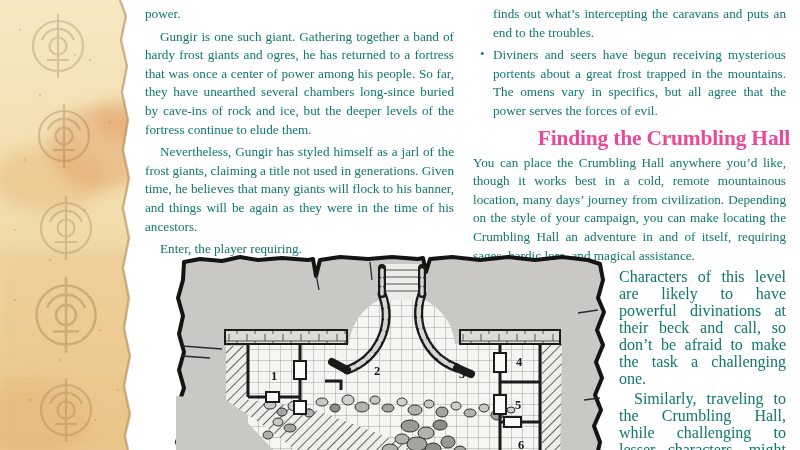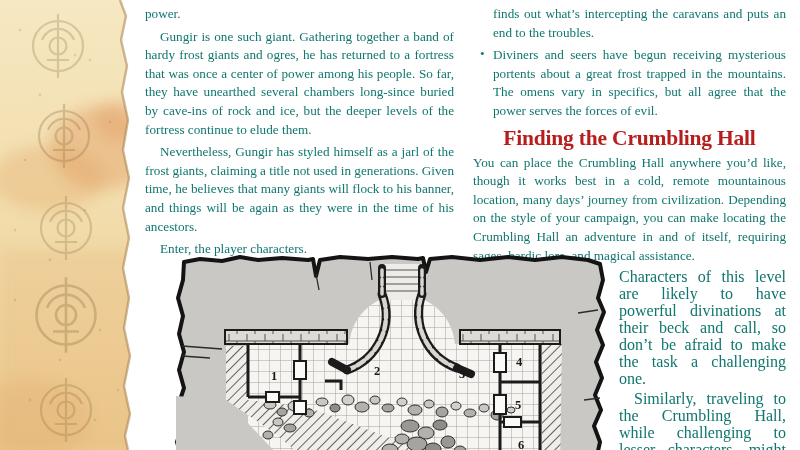--- a/index.html
+++ b/index.html
@@ -14,22 +14,22 @@
   .col p {
     margin:4px; text-align:justify; font-size:13.2px; line-height:18.6px;
     color:#0f766e;
   }
   .indent { text-indent:15px; }
   .bullet-cont { padding-left:20px;font-family:Liberation Serif, serif; }
   .bullet-item { position:relative; padding-left:20px; }
   .bullet-item .marker { position:absolute; left:7px; top:-1px; text-indent:0; }
   .section-heading {
     margin:5px 0 2px 0; font-family:"Liberation Serif", serif;
-    font-weight:700; font-size:21.5px; line-height:24px; color:#b91c1c;
-    letter-spacing:-0.2px; text-align:center;
+    font-weight:700; font-size:21.5px; line-height:24px; color:#ec4899;
+    letter-spacing:-0.2px; text-align:right;
   }
   .wrap-col { margin-left:146px; width:175px; }
   .wrap-col p { font-size:16px; line-height:16.9px; }
   
   .sidebar { position:absolute; left:0; top:0; width:140px; height:450px; }
   
   .map-frame {
     position:absolute; left:170px; top:250px; width:440px; height:200px;
     overflow:hidden;
   }
@@ -105,21 +105,21 @@
           <path d="M0,-32 V32 M-11,14 H11 M-16,-6 A17,17 0 0 1 16,-6"></path>
       </g>
     </g>
     <path d="M120,0 L126,16 L121,40 L127,66 L122,92 L128,120 L123,150 L129,178 L123,208 L129,238 L123,268 L129,298 L124,328 L130,356 L124,386 L130,414 L125,436 L128,450" fill="none" stroke="#a5804a" stroke-width="2.4" opacity="0.55"></path>
   </svg>
 
   <div class="col col1">
     <p>power.</p>
     <p class="indent">Gungir is one such giant. Gathering together a band of hardy frost giants and ogres, he has returned to a fortress that was once a center of power among his people. So far, they have unearthed several cham­bers long-since buried by cave-ins of rock and ice, but the deeper levels of the fortress continue to elude them.</p>
     <p class="indent">Nevertheless, Gungir has styled himself as a jarl of the frost giants, claiming a title not used in generations. Given time, he believes that many giants will flock to his banner, and things will be again as they were in the time of his ancestors.</p>
-    <p class="indent">Enter, the player characters.</p>
+    <p class="indent">Enter, the player requiring.</p>
   </div>
 
   <div class="col col2">
     <p class="bullet-cont">finds out what’s intercepting the caravans and puts an end to the troubles.</p>
     <p class="bullet-item">
       <span class="marker">•</span><span>Diviners and seers have begun receiving mysteri­ous portents about a great frost trapped in the mountains. The omens vary in specifics, but all agree that the power serves the forces of evil.</span>
     </p>
     <h2 class="section-heading">Finding the Crumbling Hall</h2>
     <p>You can place the Crumbling Hall anywhere you’d like, though it works best in a cold, remote mountainous location, many days’ journey from civilization. Depend­ing on the style of your campaign, you can make locat­ing the Crumbling Hall an adventure in and of itself, requiring sages, bardic lore, and magical assistance.</p>
     <div class="wrap-col">

